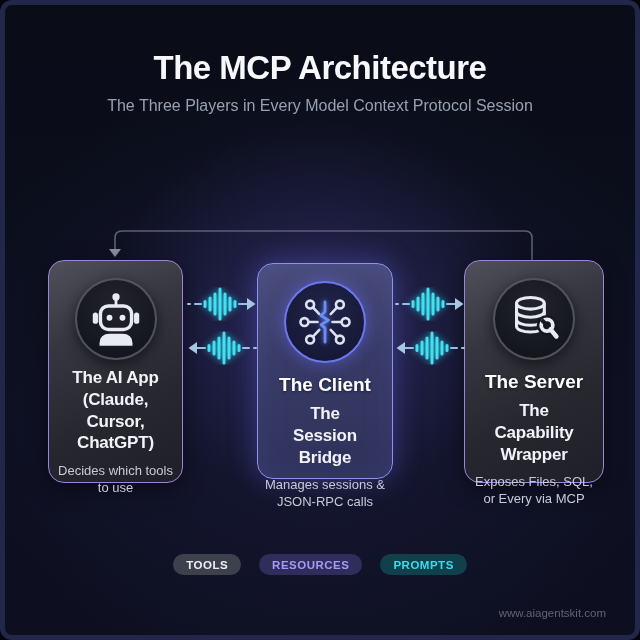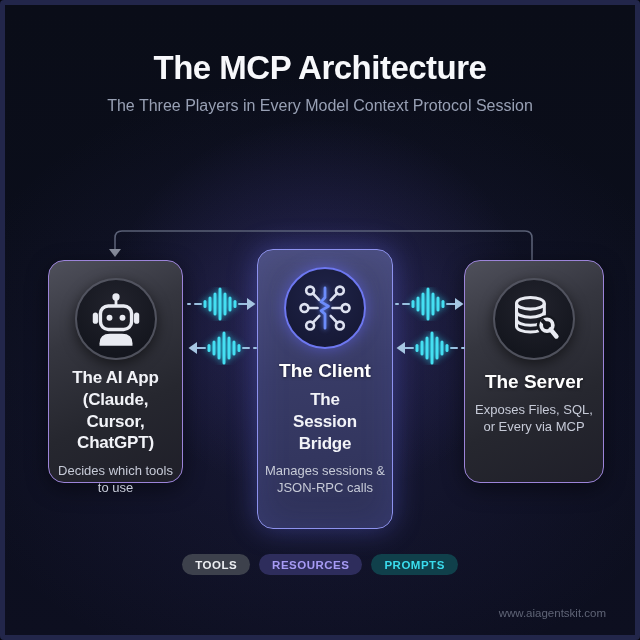--- a/index.html
+++ b/index.html
@@ -1,19 +1,19 @@
 <!DOCTYPE html>
 <html><head>
 <meta charset="utf-8">
 <style>
   html,body{margin:0;padding:0;background:#05060c;}
   .canvas{
     position:relative;width:640px;height:640px;box-sizing:border-box;
     font-family:"Liberation Sans","DejaVu Sans",sans-serif;
-    border:5px solid #22264a;border-radius:4px;overflow:hidden;
+    border:5px solid #22264a;border-radius:12px;overflow:hidden;
     background:
       radial-gradient(ellipse 300px 270px at 50% 48%, rgba(124,108,255,0.20), transparent 70%),
       radial-gradient(ellipse 540px 430px at 50% 60%, rgba(82,74,172,0.18), transparent 72%),
       linear-gradient(180deg,#0a0d18 0%,#0b0e1c 55%,#0d0f20 100%);
   }
   .title{position:absolute;top:44px;left:0;width:100%;text-align:center;margin:0;
     color:#f7f8fb;font-size:33px;font-weight:700;letter-spacing:-.5px;}
   .subtitle{position:absolute;top:92px;left:0;width:100%;text-align:center;margin:0;
     color:#98a0b4;font-size:16px;font-weight:400;}
   .overlay{position:absolute;left:0;top:0;z-index:1;}
@@ -41,21 +41,21 @@
     box-shadow:0 0 16px rgba(99,102,241,.6);}
   .card-title{margin:11px 0 0;color:#ffffff;font-size:19px;font-weight:700;
     text-shadow:0 1px 3px rgba(0,0,0,.5);}
   .card-sub{margin:7px auto 0;max-width:126px;color:#f2f3f8;font-size:17px;
     font-weight:700;line-height:1.28;letter-spacing:-.2px;}
   .card-desc{margin:9px auto 0;max-width:122px;color:#c6cad7;font-size:13px;
     font-weight:400;line-height:1.3;}
   .flow{position:absolute;z-index:2;}
   .wave{filter:drop-shadow(0 0 3.5px rgba(44,216,240,.85));}
   .badges{position:absolute;top:549px;left:0;width:100%;display:flex;
-    justify-content:center;gap:9px;z-index:2;}
+    justify-content:center;gap:18px;z-index:2;}
   .badge{border-radius:12px;padding:4.5px 13px;font-size:11.5px;font-weight:700;
     letter-spacing:.5px;white-space:nowrap;}
   .watermark{position:absolute;top:602px;right:29px;color:#5f6476;font-size:11.5px;z-index:2;}
 </style>
 </head>
 <body>
 
 <div class="canvas">
 
   <h1 class="title">The MCP Architecture</h1>
@@ -77,21 +77,21 @@
         <rect x="50.8" y="23.5" width="6" height="13" rx="3" fill="#E9EBF2"></rect>
         <circle cx="22.5" cy="29.5" r="3.4" fill="#E9EBF2"></circle>
         <circle cx="37.5" cy="29.5" r="3.4" fill="#E9EBF2"></circle>
         <path d="M11,62 L11,59 Q11,48 23,48 L37,48 Q49,48 49,59 L49,62 Z" fill="#E9EBF2"></path>
       </svg>
     </div>
     <div class="card-sub">The AI App (Claude, Cursor, ChatGPT)</div>
     <div class="card-desc">Decides which tools to use</div>
   </div>
 
-  <div class="card client" style="left:252px;width:136px;height:280px;top:244px">
+  <div class="card client" style="left:252px;width:136px;height:216px;top:258px">
     <div class="icon-circle">
       <svg width="56" height="56" viewBox="0 0 64 64">
         <g stroke="#dde1f0" stroke-width="3" fill="none" stroke-linecap="round">
           <circle cx="15" cy="12" r="4.5"></circle>
             <circle cx="49" cy="12" r="4.5"></circle>
           <circle cx="8.5" cy="32" r="4.5"></circle>
             <circle cx="55.5" cy="32" r="4.5"></circle>
           <circle cx="15" cy="52" r="4.5"></circle>
             <circle cx="49" cy="52" r="4.5"></circle>
           <path d="M18.2,15.2 L25.5,23"></path>
@@ -119,20 +119,21 @@
         <g>
           <circle cx="43.5" cy="36" r="6.5" fill="none" stroke="#16181f" stroke-width="10"></circle>
           <path d="M47.5,40.5 L54,48.5" stroke="#16181f" stroke-width="10" stroke-linecap="round"></path>
           <circle cx="43.5" cy="36" r="6.5" fill="none" stroke="#E9EBF2" stroke-width="4.2"></circle>
           <path d="M47.5,40.5 L54,48.5" stroke="#E9EBF2" stroke-width="5" stroke-linecap="round"></path>
           <path d="M43.5,36 L37.5,30" stroke="#16181f" stroke-width="4.6" stroke-linecap="butt"></path>
         </g>
       </svg>
     </div>
     <h2 class="card-title">The Server</h2>
+    <div class="card-sub" style="max-width:104px">The Capability Wrapper</div>
     <div class="card-desc">Exposes Files, SQL, or Every via MCP</div>
   </div>
 
   <svg class="flow" style="left:181px;top:282px" width="72" height="34">
     <g stroke="#9cc0e0" stroke-width="2" stroke-linecap="round">
       <line x1="2" y1="17" x2="4" y2="17"></line>
         <line x1="9" y1="17" x2="15" y2="17"></line>
       <line x1="53" y1="17" x2="62" y2="17"></line>
     </g>
     <polygon points="61,11 69.5,17 61,23" fill="#a6c6e2"></polygon>

